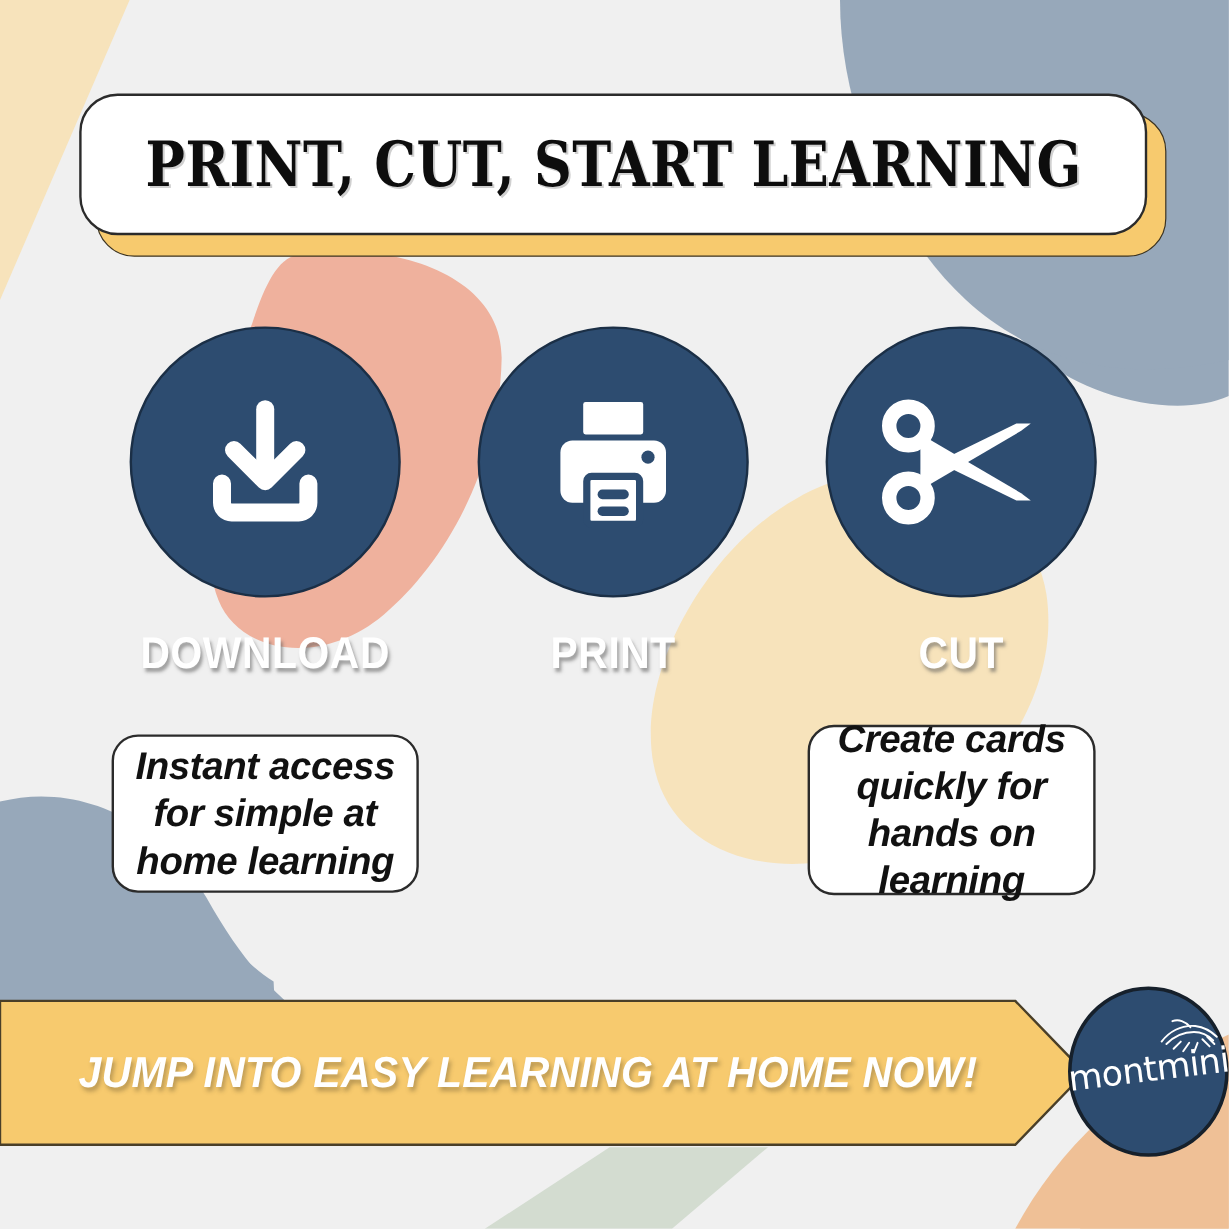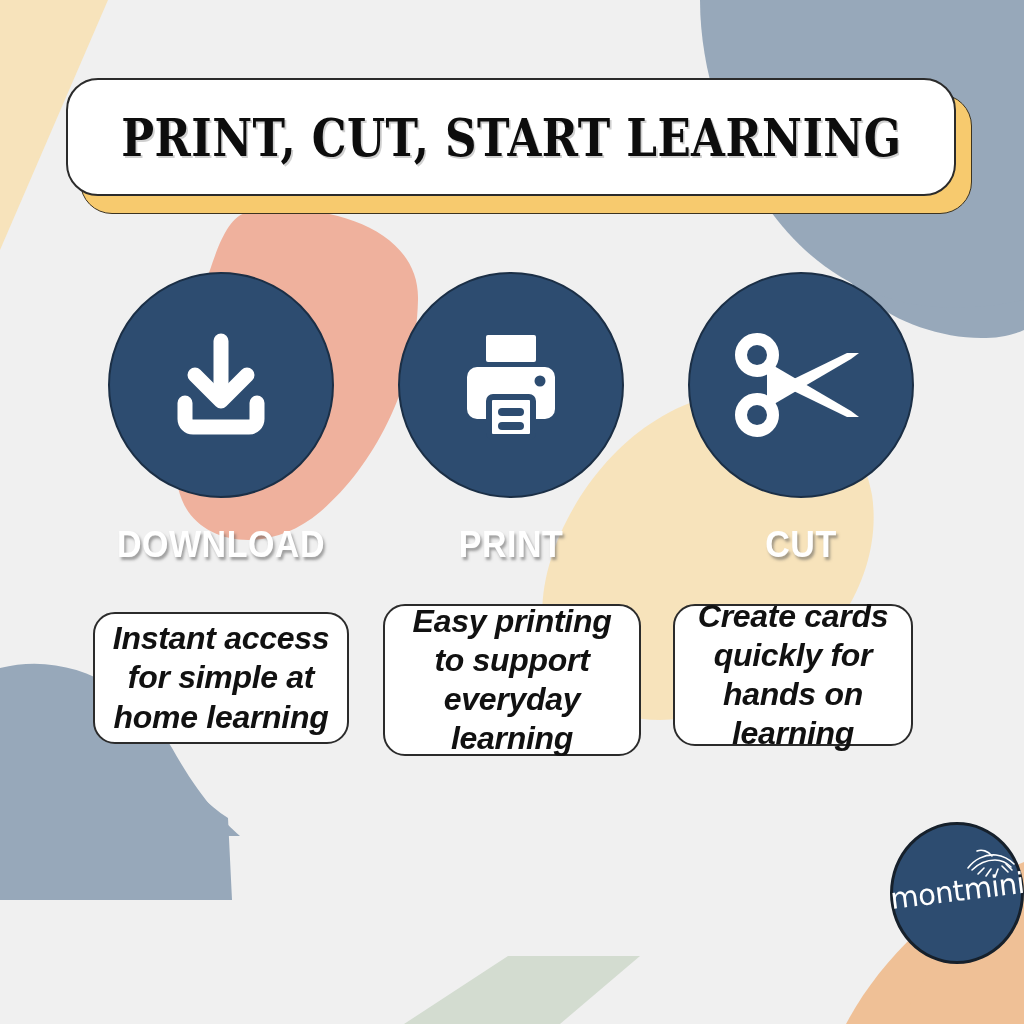--- a/index.html
+++ b/index.html
@@ -196,27 +196,30 @@
         <path d="M36,88 L118,40 L126,34 L114,34 L36,72 Z" fill="#FFFFFF"></path>
         <path d="M34,48 L60,60 L60,72 L34,84 Z" fill="#FFFFFF"></path>
       </svg>
     </div>
   </div>
   <div class="step-label" id="label-cut">CUT</div>
 
   <div class="desc-card" id="desc-0">
     <div class="desc-text">Instant access for simple at home learning</div>
   </div>
-  <div class="desc-card" id="desc-1">
-    <div class="desc-text">Easy printing to support everyday learning</div>
-  </div>
   <div class="desc-card" id="desc-2">
     <div class="desc-text">Create cards quickly for hands on learning</div>
   </div>
 
+  <div class="ribbon">
+    <svg width="906" height="122" viewBox="0 0 906 122">
+      <path d="M0,1 L846,1 L904,61 L846,121 L0,121 Z" fill="#F7CA6E" stroke="#4a3f28" stroke-width="2"></path>
+    </svg>
+    <div class="ribbon-text">JUMP INTO EASY LEARNING AT HOME NOW!</div>
+  </div>
 
   <div class="logo">
     <div class="logo-circle"></div>
     <svg class="logo-mark" viewBox="0 0 58 40">
       <g stroke="#FFFFFF" fill="none" stroke-width="1.6" stroke-linecap="round">
         <path d="M6,24 C12,16 22,10 34,11 C42,12 48,16 52,20"></path>
         <path d="M10,26 C16,20 24,16 33,16 C40,16 45,19 49,23"></path>
         <path d="M16,30 L22,24 M24,32 L29,25 M33,33 L36,25"></path>
         <path d="M40,22 L46,28 M44,20 L50,26"></path>
         <path d="M30,12 C26,7 20,5 15,7"></path>

